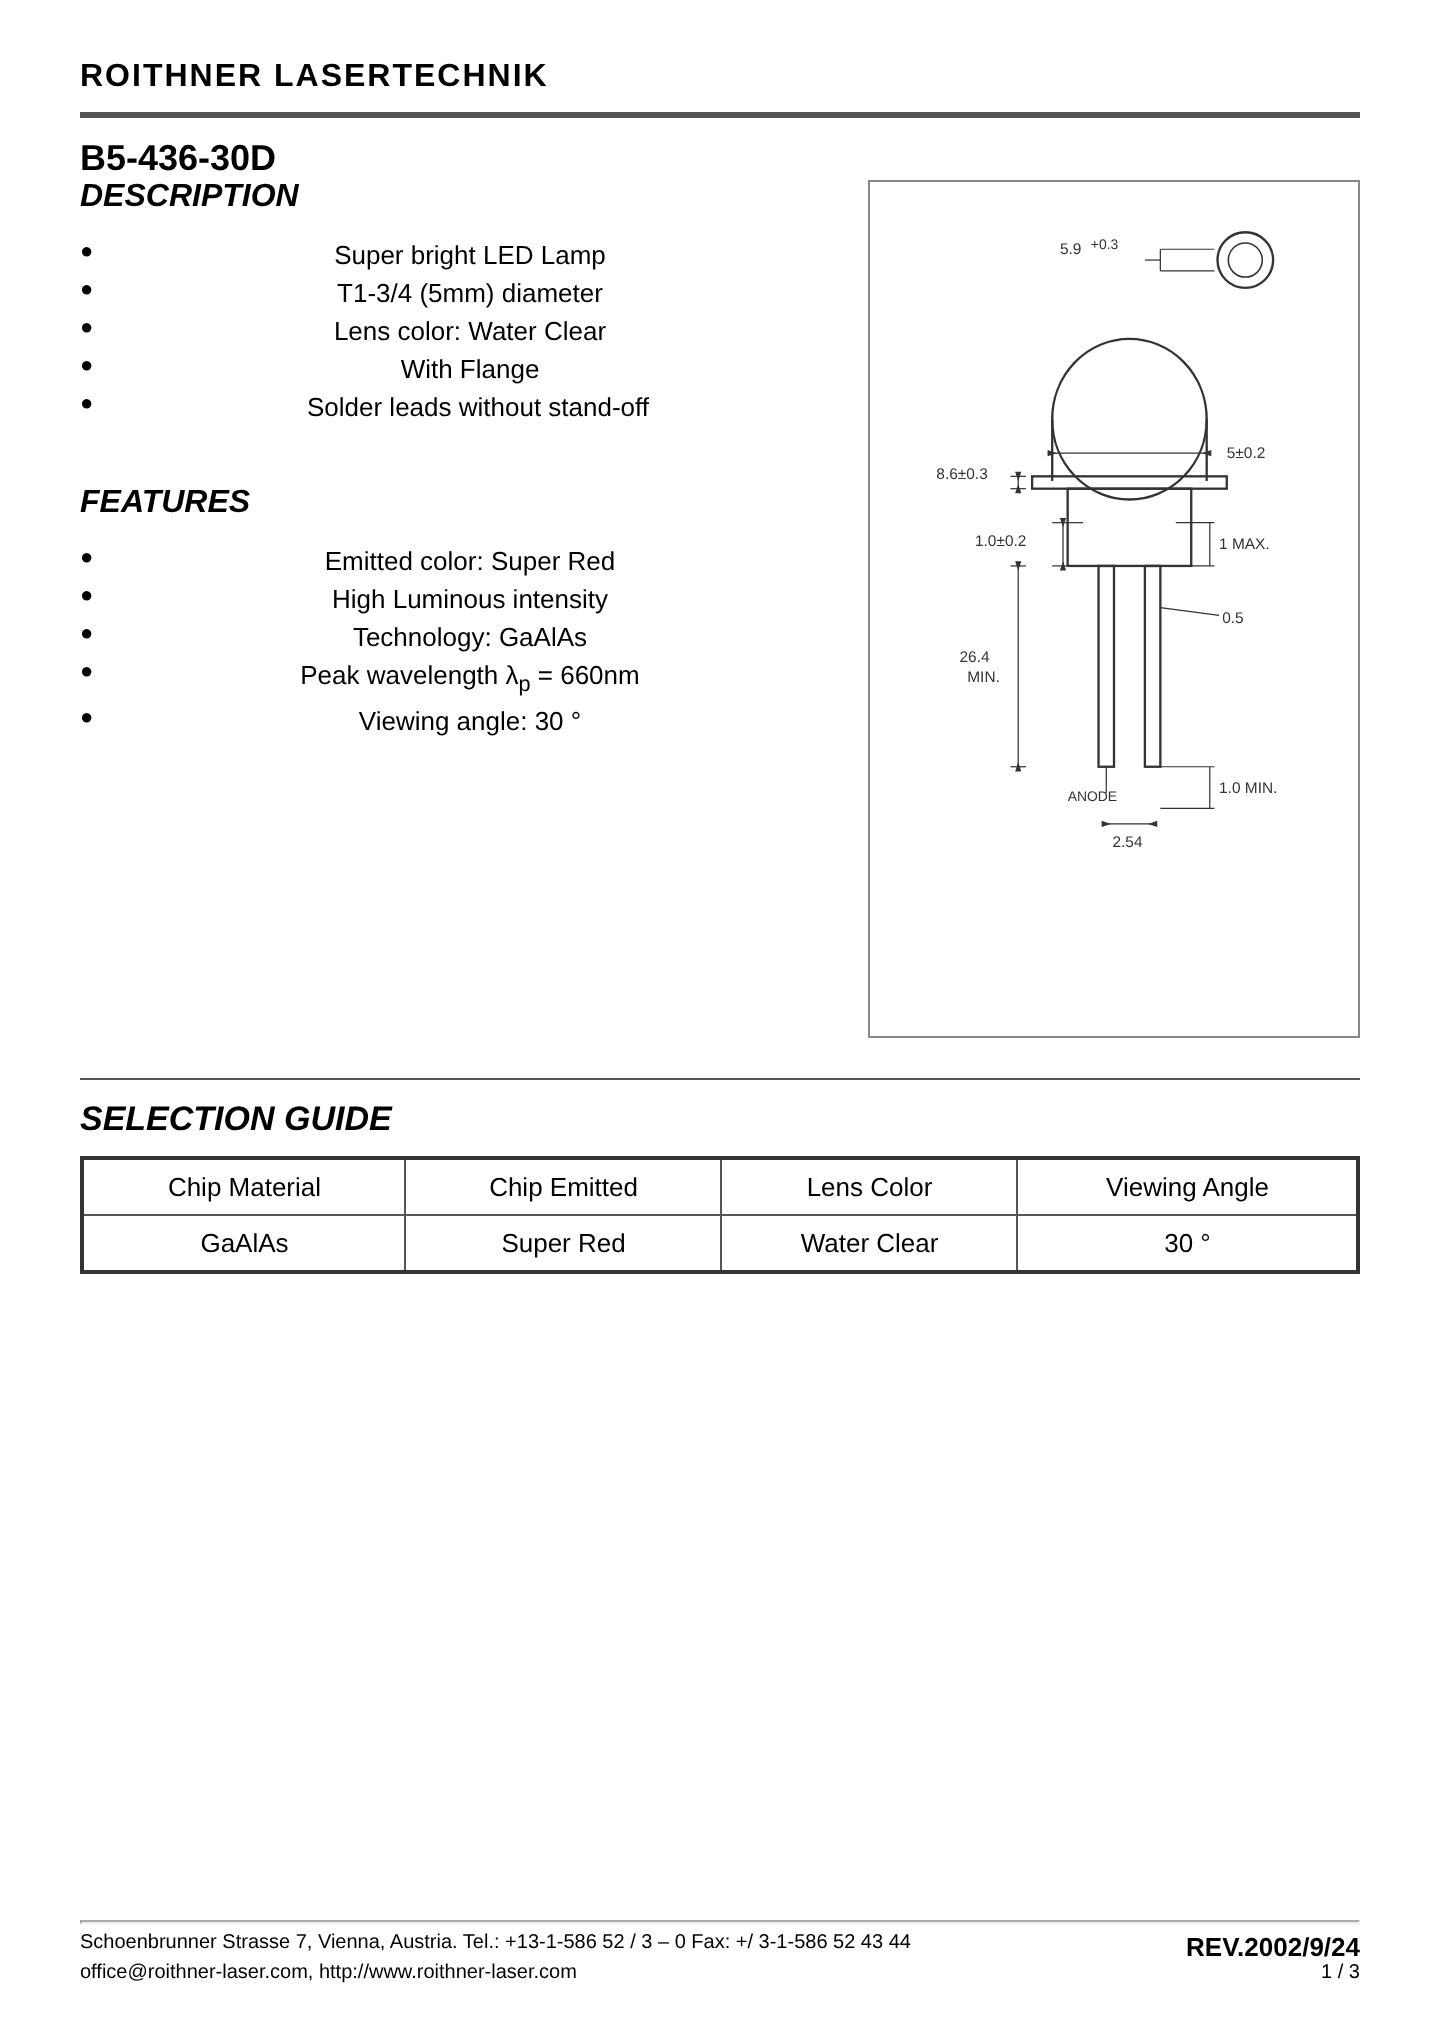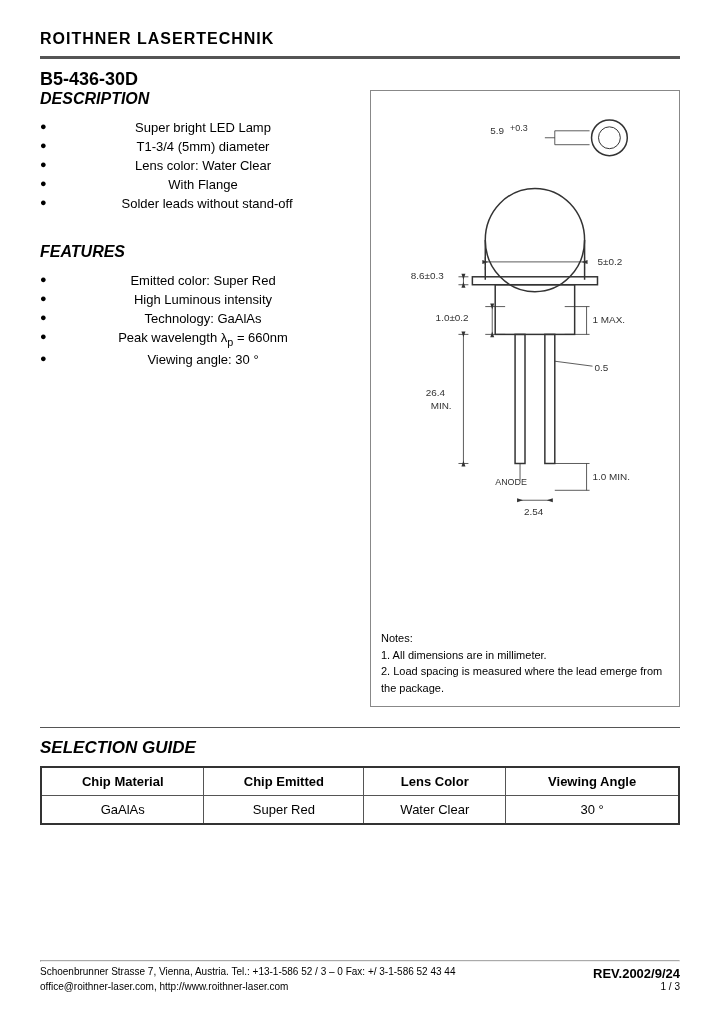--- a/index.html
+++ b/index.html
@@ -42,21 +42,21 @@
       gap: 20px;
       margin-bottom: 20px;
     }
 
     .left-column {
       flex: 1;
       min-width: 0;
     }
 
     .right-column {
-      width: 310px;
+      width: 246px;
       flex-shrink: 0;
     }
 
     
     .section-title {
       font-size: 16px;
       font-weight: bold;
       margin-bottom: 10px;
       font-style: italic;
     }
@@ -117,21 +117,21 @@
     .guide-table {
       width: 100%;
       border-collapse: collapse;
       font-size: 13px;
     }
 
     .guide-table th {
       border: 1px solid #555;
       padding: 6px 10px;
       text-align: center;
-      font-weight: bold;
+      font-weight: normal;
       background: #fff;
     }
 
     .guide-table td {
       border: 1px solid #555;
       padding: 6px 10px;
       text-align: center;
     }
 
     .outer-table-border {
@@ -280,25 +280,20 @@
           <text x="213" y="380" font-size="10" fill="#333">1.0 MIN.</text>
 
           <line x1="140" y1="400" x2="170" y2="400" stroke="#333" stroke-width="0.8"></line>
           <polygon points="143,400 137,398 137,402" fill="#333"></polygon>
           <polygon points="167,400 173,398 173,402" fill="#333"></polygon>
           <text x="144" y="415" font-size="10" fill="#333">2.54</text>
 
         </svg>
 
         
-        <div class="notes-section">
-          <div>Notes:</div>
-          <div>1. All dimensions are in millimeter.</div>
-          <div>2. Load spacing is measured where the lead emerge from the package.</div>
-        </div>
       </div>
     </div>
 
   </div>
 
   <hr style="border: none; border-top: 1.5px solid #555; margin-bottom: 10px;">
 
   <div class="selection-guide-section">
     <div class="selection-title">SELECTION GUIDE</div>
 

